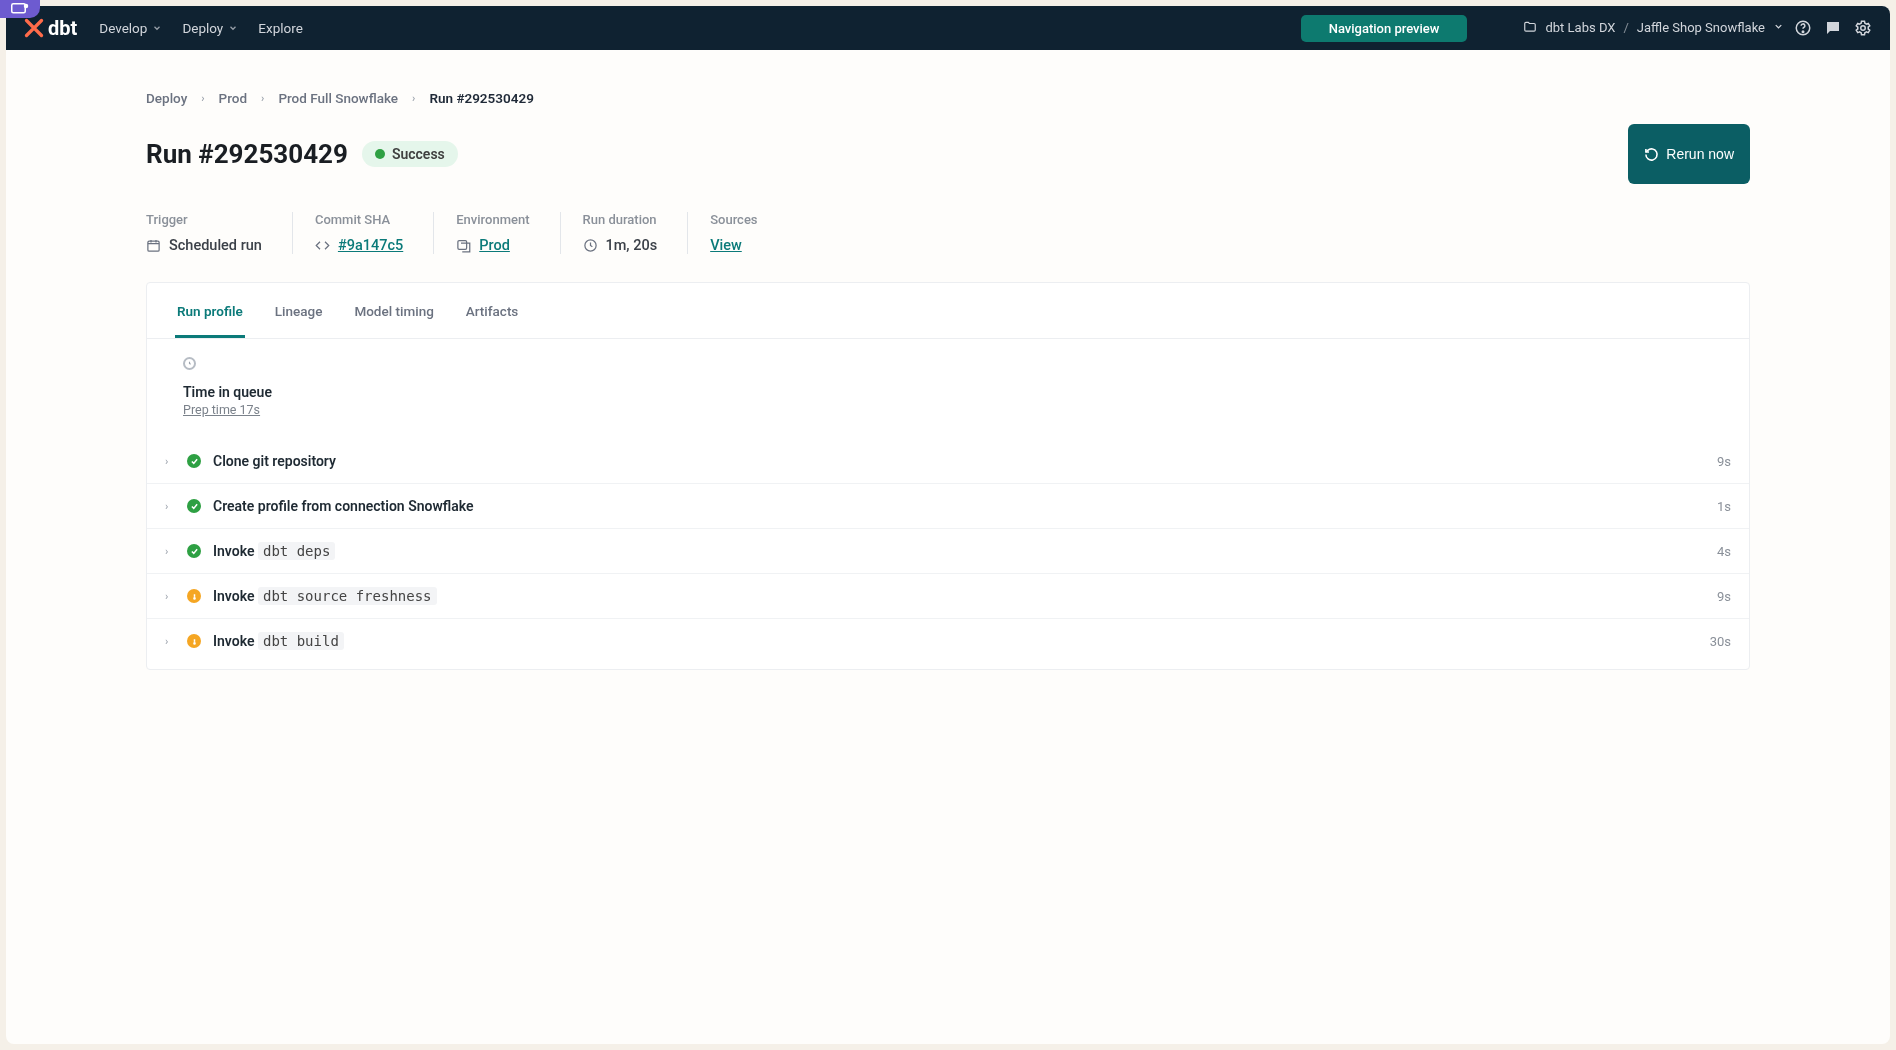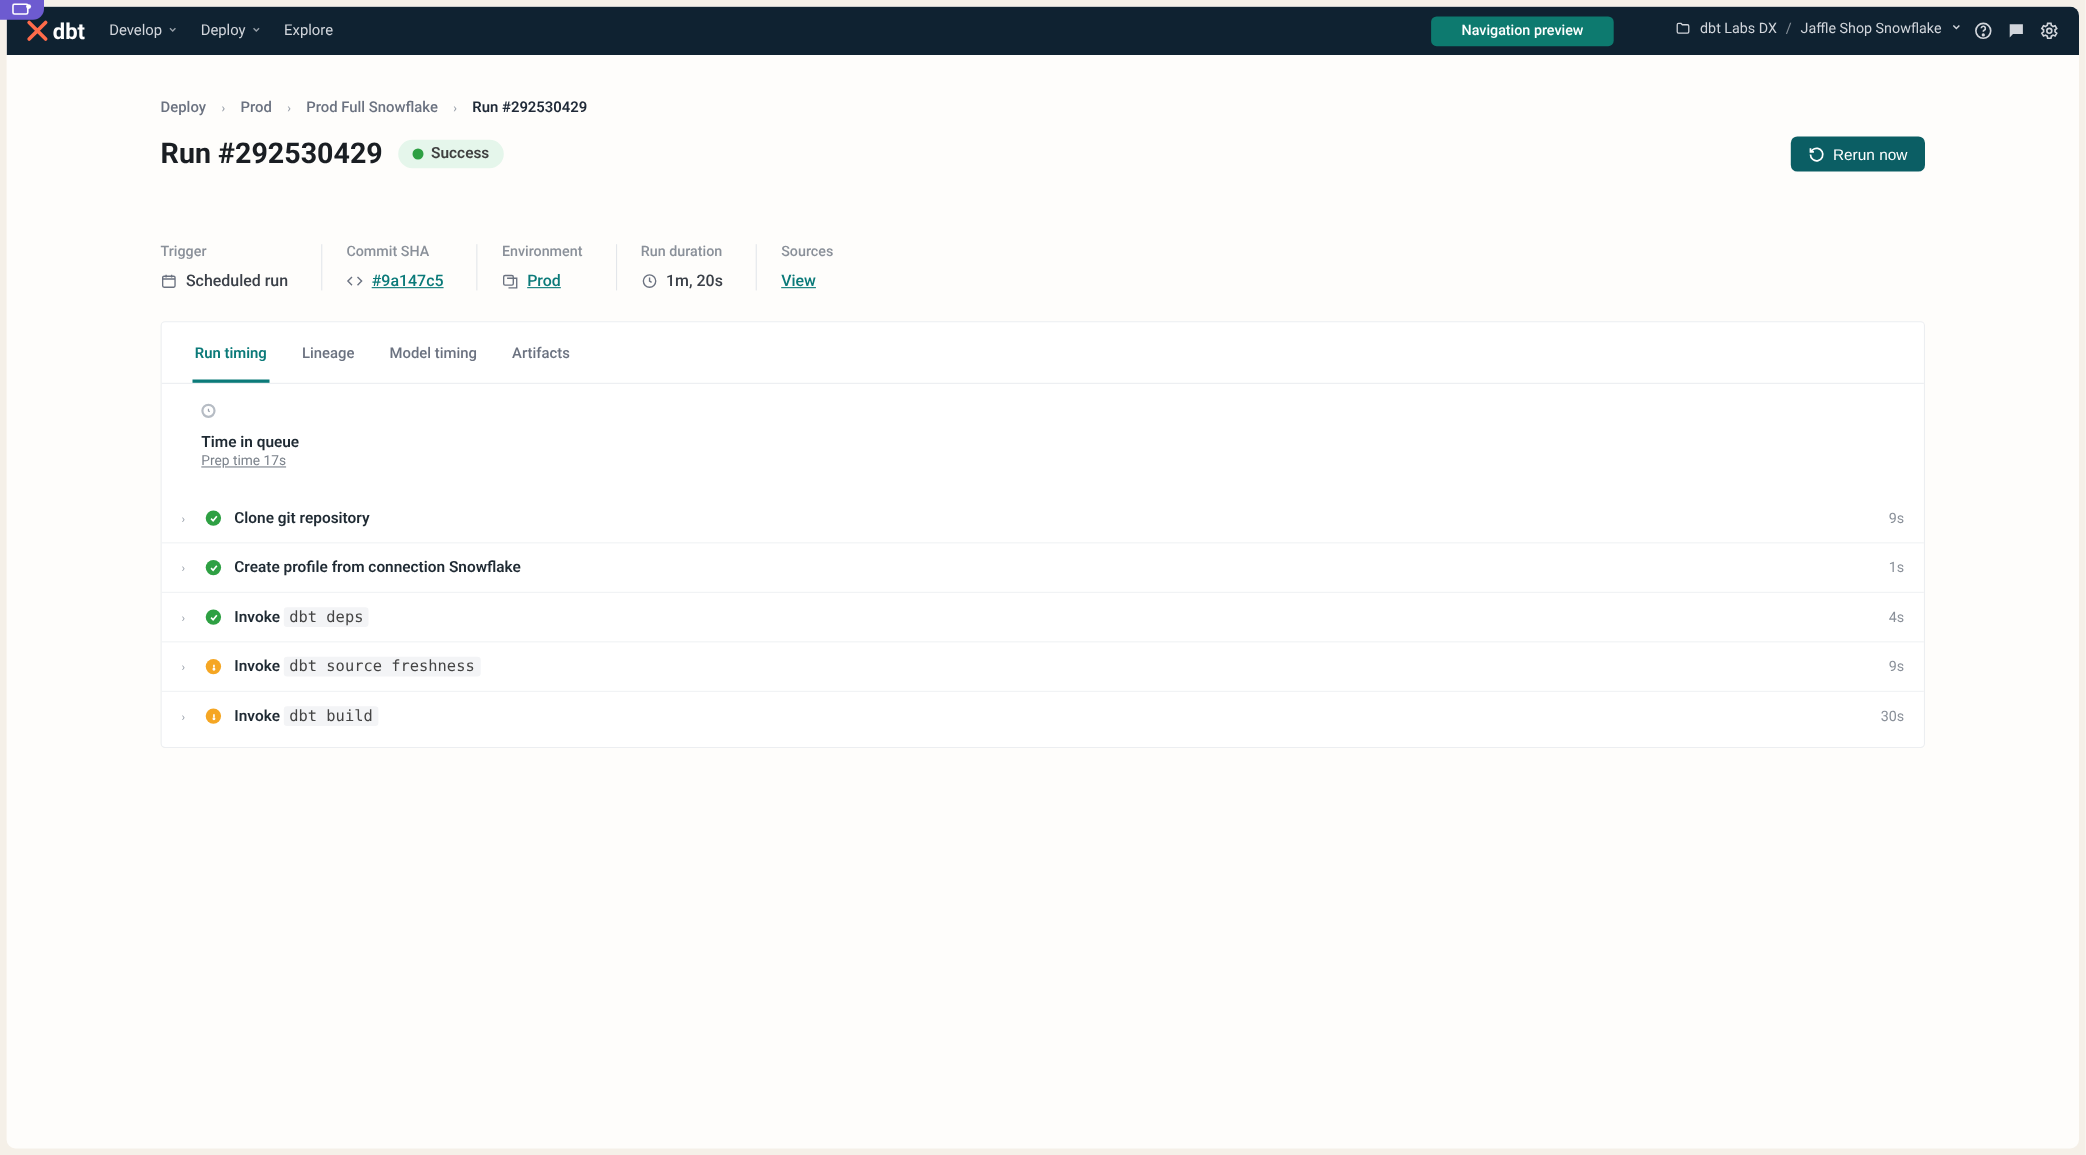--- a/index.html
+++ b/index.html
@@ -75,29 +75,29 @@
   .status-pill {
     display: inline-flex; align-items: center; gap: 7px;
     background: #e5f6eb; color: #404040;
     font-size: 14px; font-weight: 600;
     padding: 5px 13px; border-radius: 999px;
   }
   .dot-green { width: 10px; height: 10px; border-radius: 50%; background: #2ea043; display: inline-block; }
   .right-actions { margin-left: auto; }
   .btn-rerun {
     background: #0b5e64; color: #fff; border: none;
-    padding: 8px 16px; border-radius: 6px; font-size: 14px;
+    padding: 22px 16px; border-radius: 6px; font-size: 14px;
     display: inline-flex; align-items: center; gap: 7px; font-weight: 500;
     cursor: pointer;
   }
   .subtitle { color: #8a9099; font-size: 13px; margin-top: 8px; }
 
   
   .meta-row { display: flex; margin-top: 28px; gap: 0; }
-  .meta-cell { padding-right: 30px; position: relative; margin-top: 38px; }
+  .meta-cell { padding-right: 30px; position: relative; }
   .meta-cell + .meta-cell { padding-left: 22px; border-left: 1px solid #e3e6ea; }
   .meta-label { color: #8a9099; font-size: 13px; font-weight: 500; }
   .meta-value { display: flex; align-items: center; gap: 8px; margin-top: 10px; color: #3b4048; font-size: 14.5px; font-weight: 500; }
   .meta-icon { color: #6b7280; display:inline-flex; }
   .link { color: #0b7a79; text-decoration: underline; font-weight: 500; }
 
   
   .card {
     background: #fff;
     border: 1px solid #eceef1;
@@ -286,21 +286,21 @@
       <div class="meta-cell">
         <div class="meta-label">Sources</div>
         <div class="meta-value">
           <a class="link">View</a>
         </div>
       </div>
     </div>
 
     <div class="card">
       <div class="tabs" id="tabs">
-          <div class="tab active">Run timing</div>
+          <div class="tab active">Run profile</div>
           <div class="tab">Lineage</div>
           <div class="tab">Model timing</div>
           <div class="tab">Artifacts</div>
         </div>
 
       <div class="queue-block">
         <span class="status-dot neutral">
           <svg viewBox="0 0 24 24" fill="none" stroke="#9aa1ab" stroke-width="3">
               <path d="M12 7v5l3 2"></path>
             </svg>

